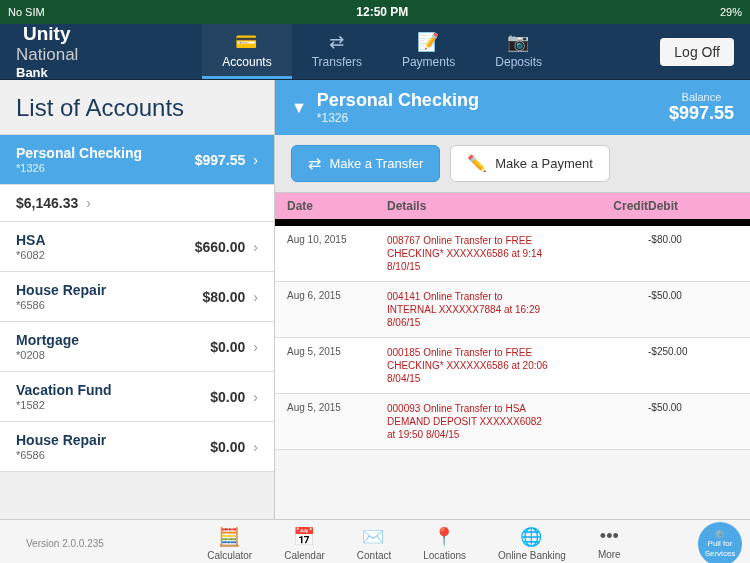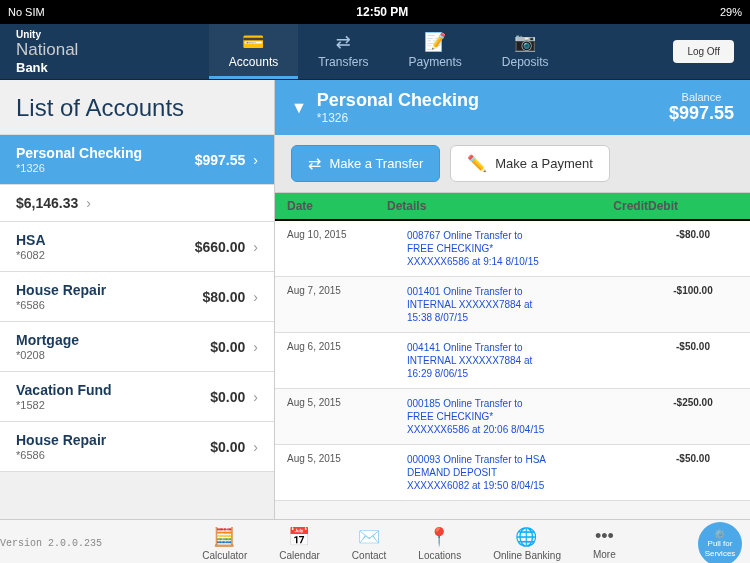--- a/index.html
+++ b/index.html
@@ -1,20 +1,20 @@
 <!DOCTYPE html>
 <html><head>
   <meta charset="utf-8">
   <style>
     * { box-sizing: border-box; margin: 0; padding: 0; }
     body { width: 750px; height: 563px; overflow: hidden; font-family: -apple-system, 'Helvetica Neue', Arial, sans-serif; background: #e8e8e8; }
 
     
     .status-bar {
-      background: #000000;
+      background: #14532d;
       color: white;
       font-size: 11px;
       display: flex;
       justify-content: space-between;
       align-items: center;
       padding: 12px 8px;
       height: 20px;
     }
     .status-bar-center { font-weight: 600; font-size: 12px; }
 
@@ -27,21 +27,21 @@
       border-bottom: 1px solid #0f2840;
     }
     .brand-logo {
       display: flex;
       flex-direction: column;
       justify-content: center;
       padding: 0 16px;
       color: white;
       min-width: 120px;
     }
-    .brand-logo .unity { font-size: 10px; font-weight: 700; color: #fff; }
+    .brand-logo .unity { font-size: 19px; font-weight: 700; color: #fff; margin-left: 7px; }
     .brand-logo .national { font-size: 17px; color: #ccc; }
     .brand-logo .bank { font-size: 13px; font-weight: 700; color: #fff; }
 
     .nav-tabs {
       display: flex;
       flex: 1;
       justify-content: center;
       align-items: stretch;
     }
     .nav-tab {
@@ -66,21 +66,21 @@
     .logout-btn {
       display: flex;
       align-items: center;
       padding: 0 16px;
     }
     .logout-btn button {
       background: #f5f5f5;
       border: none;
       border-radius: 4px;
       padding: 6px 14px;
-      font-size: 10px;
+      font-size: 14px;
       cursor: pointer;
       color: #333;
     }
 
     
     .main-layout {
       display: flex;
       height: calc(563px - 20px - 56px - 48px);
     }
 
@@ -176,55 +176,54 @@
       border-color: #3a97d8;
       color: white;
     }
     .action-btn .btn-icon { font-size: 16px; }
 
     
     .transactions-table { flex: 1; }
     .table-header {
       display: grid;
       grid-template-columns: 100px 1fr 90px 90px;
-      background: #22c55e;
+      background: #f9a8d4;
       padding: 6px 12px;
       font-size: 12px;
       font-weight: 600;
       color: #555;
-      border-bottom: 2px solid #000000;
+      border-bottom: 7px solid #000000;
     }
     .transaction-row {
       display: grid;
       grid-template-columns: 100px 1fr 90px 90px;
       padding: 8px 12px;
       border-bottom: 1px solid #ddd;
       background: white;
       font-size: 10px;
     }
     .transaction-row:nth-child(even) { background: #fafafa; }
     .trans-date { color: #555; font-weight: 500; }
-    .trans-details { color: #1d4ed8; line-height: 1.3; padding-right: 8px; margin-left: 20px; }
+    .trans-details { color: #b91c1c; line-height: 1.3; padding-right: 8px; }
     .trans-credit { color: #2a7a2a; text-align: right; }
-    .trans-debit { color: #333; text-align: center; font-weight: bold; }
+    .trans-debit { color: #333; text-align: left; }
 
     
     .bottom-toolbar {
       background: #f5f5f5;
       border-top: 1px solid #ccc;
       height: 48px;
       display: flex;
       align-items: center;
     }
     .version-text {
       font-size: 10px;
       color: #888;
-      padding: 0 0;
+      padding: 0 26px;
       min-width: 120px;
-      font-family: Liberation Mono, monospace;
     }
     .toolbar-icons {
       display: flex;
       flex: 1;
       justify-content: center;
       gap: 0;
     }
     .toolbar-icon-item {
       display: flex;
       flex-direction: column;
@@ -401,26 +400,20 @@
         <span style="text-align:left">Debit</span>
       </div>
       <div id="transaction-rows">
           <div class="transaction-row">
     <span class="trans-date">Aug 10, 2015</span>
     <span class="trans-details">008767 Online Transfer to FREE CHECKING* XXXXXX6586 at 9:14 8/10/15</span>
     <span class="trans-credit"></span>
     <span class="trans-debit">-$80.00</span>
   </div>
           <div class="transaction-row">
-    <span class="trans-date">Aug 7, 2015</span>
-    <span class="trans-details">001401 Online Transfer to INTERNAL XXXXXX7884 at 15:38 8/07/15</span>
-    <span class="trans-credit"></span>
-    <span class="trans-debit">-$100.00</span>
-  </div>
-          <div class="transaction-row">
     <span class="trans-date">Aug 6, 2015</span>
     <span class="trans-details">004141 Online Transfer to INTERNAL XXXXXX7884 at 16:29 8/06/15</span>
     <span class="trans-credit"></span>
     <span class="trans-debit">-$50.00</span>
   </div>
           <div class="transaction-row">
     <span class="trans-date">Aug 5, 2015</span>
     <span class="trans-details">000185 Online Transfer to FREE CHECKING* XXXXXX6586 at 20:06 8/04/15</span>
     <span class="trans-credit"></span>
     <span class="trans-debit">-$250.00</span>

